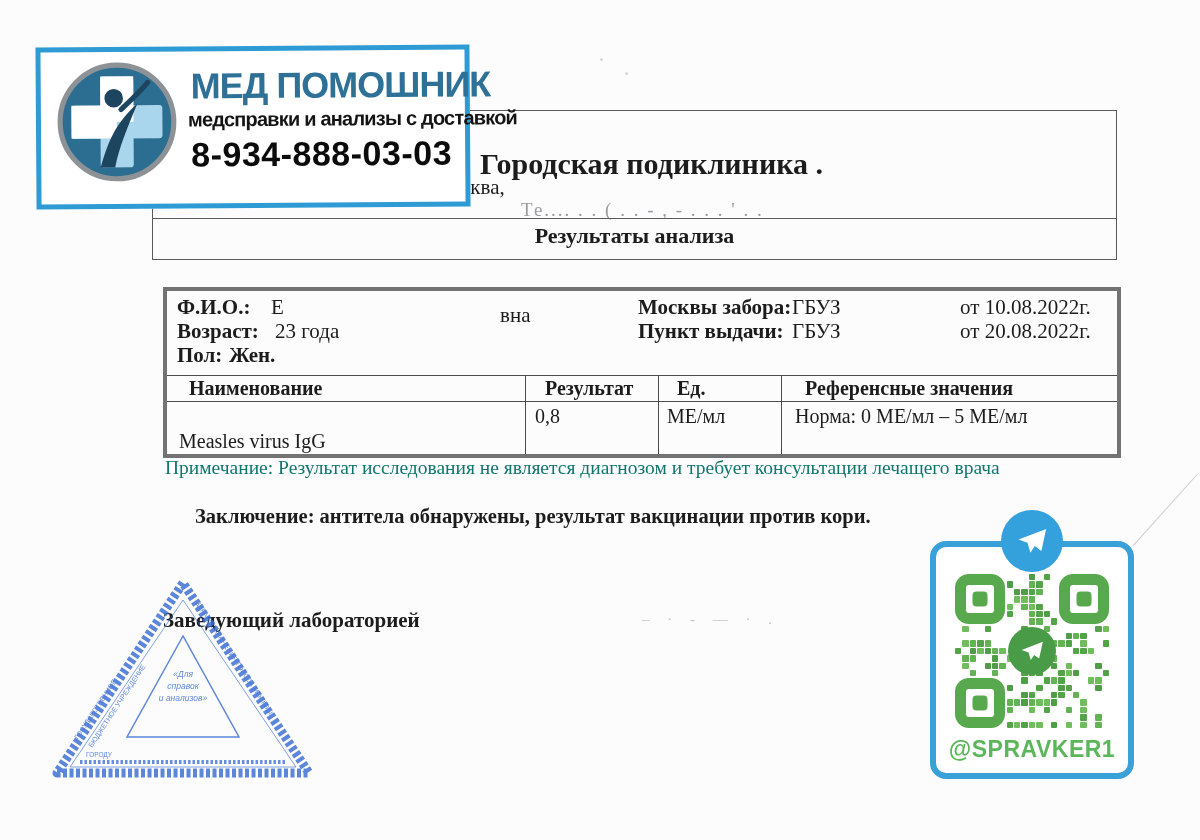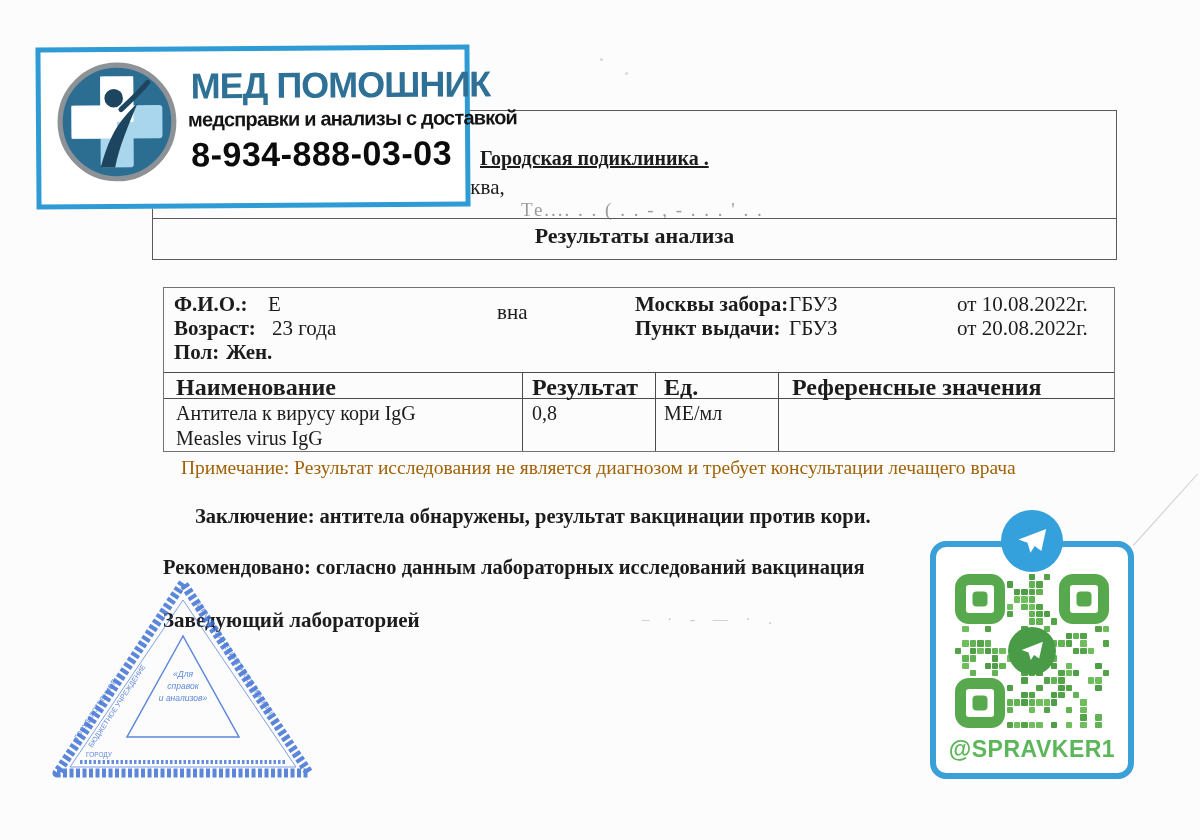--- a/index.html
+++ b/index.html
@@ -12,35 +12,35 @@
   #vendor-logo{left:14px;top:8px;width:124px;height:124px;}
   #vendor-title{left:150px;top:14px;font-family:"Liberation Sans",sans-serif;
     font-weight:bold;font-size:36px;color:#2e7096;letter-spacing:-1px;white-space:nowrap;}
   #vendor-subtitle{left:147px;top:57px;font-family:"Liberation Sans",sans-serif;
     font-weight:bold;font-size:20px;color:#141414;letter-spacing:-0.8px;white-space:nowrap;}
   #vendor-phone{left:150px;top:84px;font-family:"Liberation Sans",sans-serif;
     font-weight:bold;font-size:34px;color:#0b0b0b;letter-spacing:0.5px;white-space:nowrap;}
   
   #header-box{left:152px;top:110px;width:963px;height:148px;border:1px solid #5a5a5a;}
   #header-box .line1{left:316px;top:6px;font-weight:bold;font-size:22px;white-space:nowrap;}
-  #header-box .line2{left:327px;top:36px;font-weight:bold;font-size:20px;white-space:nowrap;text-decoration:underline;}
+  #header-box .line2{left:327px;top:36px;font-weight:bold;font-size:30px;white-space:nowrap;}
   #header-box .line3{left:308px;top:64px;font-size:21px;white-space:nowrap;}
   #header-box .line4{left:368px;top:88px;font-size:19px;color:#9b9ba1;letter-spacing:2px;white-space:nowrap;}
   #header-sep{left:0;top:107px;width:100%;border-top:1px solid #5a5a5a;}
   #doc-title{left:0;top:112px;width:100%;text-align:center;font-weight:bold;font-size:22px;}
   
-  #patient-box{left:163px;top:287px;width:950px;height:163px;border:1px solid #737373;font-size:21px;}
+  #patient-box{left:163px;top:287px;width:950px;height:163px;border:4px solid #737373;font-size:21px;}
   #patient-box .lbl{font-weight:bold;}
   #row-divider-top{left:0;top:84px;width:100%;border-top:1px solid #4c4c4c;}
   #row-divider-bottom{left:0;top:110px;width:100%;border-top:1px solid #4c4c4c;}
   .col-div{top:84px;bottom:0;width:1px;background:#4c4c4c;}
-  #patient-box .th{font-weight:bold;font-size:24px;top:86px;white-space:nowrap;}
+  #patient-box .th{font-weight:bold;font-size:20px;top:86px;white-space:nowrap;margin-left:10px;}
   #patient-box .td{font-size:20px;white-space:nowrap;}
   
-  #note{left:165px;top:457px;font-size:19.5px;color:#a16207;white-space:nowrap;margin-left:16px;}
+  #note{left:165px;top:457px;font-size:19.5px;color:#0f766e;white-space:nowrap;}
   #conclusion{left:163px;top:505px;font-weight:bold;font-size:20.5px;white-space:nowrap;margin-left:32px;}
   #recommendation{left:163px;top:556px;font-weight:bold;font-size:20.5px;white-space:nowrap;z-index:1;}
   #signature{left:163px;top:608px;font-weight:bold;font-size:21px;white-space:nowrap;}
   #signature-remnant{left:642px;top:611px;font-size:15px;color:#c3c3c8;letter-spacing:7px;white-space:nowrap;}
   
   #tri-stamp{left:48px;top:576px;width:270px;height:205px;opacity:0.92;z-index:2;}
   
   #qr-card{left:930px;top:541px;width:192px;height:226px;background:#ffffff;
     border:6px solid #39a0d8;border-radius:16px;z-index:5;}
   #tg-badge{left:50%;top:-37px;transform:translateX(-50%);width:62px;height:62px;
@@ -110,29 +110,28 @@
     <div id="row-divider-bottom" class="abs"></div>
     <div class="abs col-div" style="left:358px"></div>
     <div class="abs col-div" style="left:491px"></div>
     <div class="abs col-div" style="left:614px"></div>
 
     <span class="abs th" style="left:12px">Наименование</span>
     <span class="abs th" style="left:368px">Результат</span>
     <span class="abs th" style="left:500px">Ед.</span>
     <span class="abs th" style="left:628px">Референсные значения</span>
 
-    <span class="abs td" style="left:12px;top:114px">Антитела к вирусу кори IgG</span>
     <span class="abs td" style="left:12px;top:139px">Measles virus IgG</span>
     <span class="abs td" style="left:368px;top:114px">0,8</span>
     <span class="abs td" style="left:500px;top:114px">МЕ/мл</span>
+    <span class="abs td" style="left:628px;top:114px">Норма: 0 МЕ/мл  –  5 МЕ/мл</span>
   </div>
 
   <div id="note" class="abs">Примечание: Результат исследования не является диагнозом и требует консультации лечащего врача</div>
   <div id="conclusion" class="abs">Заключение: антитела обнаружены, результат вакцинации против кори.</div>
-  <div id="recommendation" class="abs">Рекомендовано: согласно данным лабораторных исследований вакцинация</div>
   <div id="signature" class="abs">Заведующий лабораторией</div>
   <div id="signature-remnant" class="abs">– ·   -    — ·  .</div>
 
   <svg id="tri-stamp" class="abs" viewBox="0 0 270 205">
     <g fill="none" stroke="#3b6ed2">
       <path d="M135,7 L9,197 L261,197 Z" stroke-width="9" stroke-dasharray="4 2.5" stroke-linejoin="round" opacity="0.9"></path>
       <path d="M135,24 L22,191 L248,191 Z" stroke-width="1" opacity="0.7"></path>
       <path d="M135,60 L79,161 L191,161 Z" stroke-width="1.5" opacity="0.9"></path>
       <path d="M32,186 L238,186" stroke-width="4" stroke-dasharray="2.5 2" opacity="0.85"></path>
     </g>

